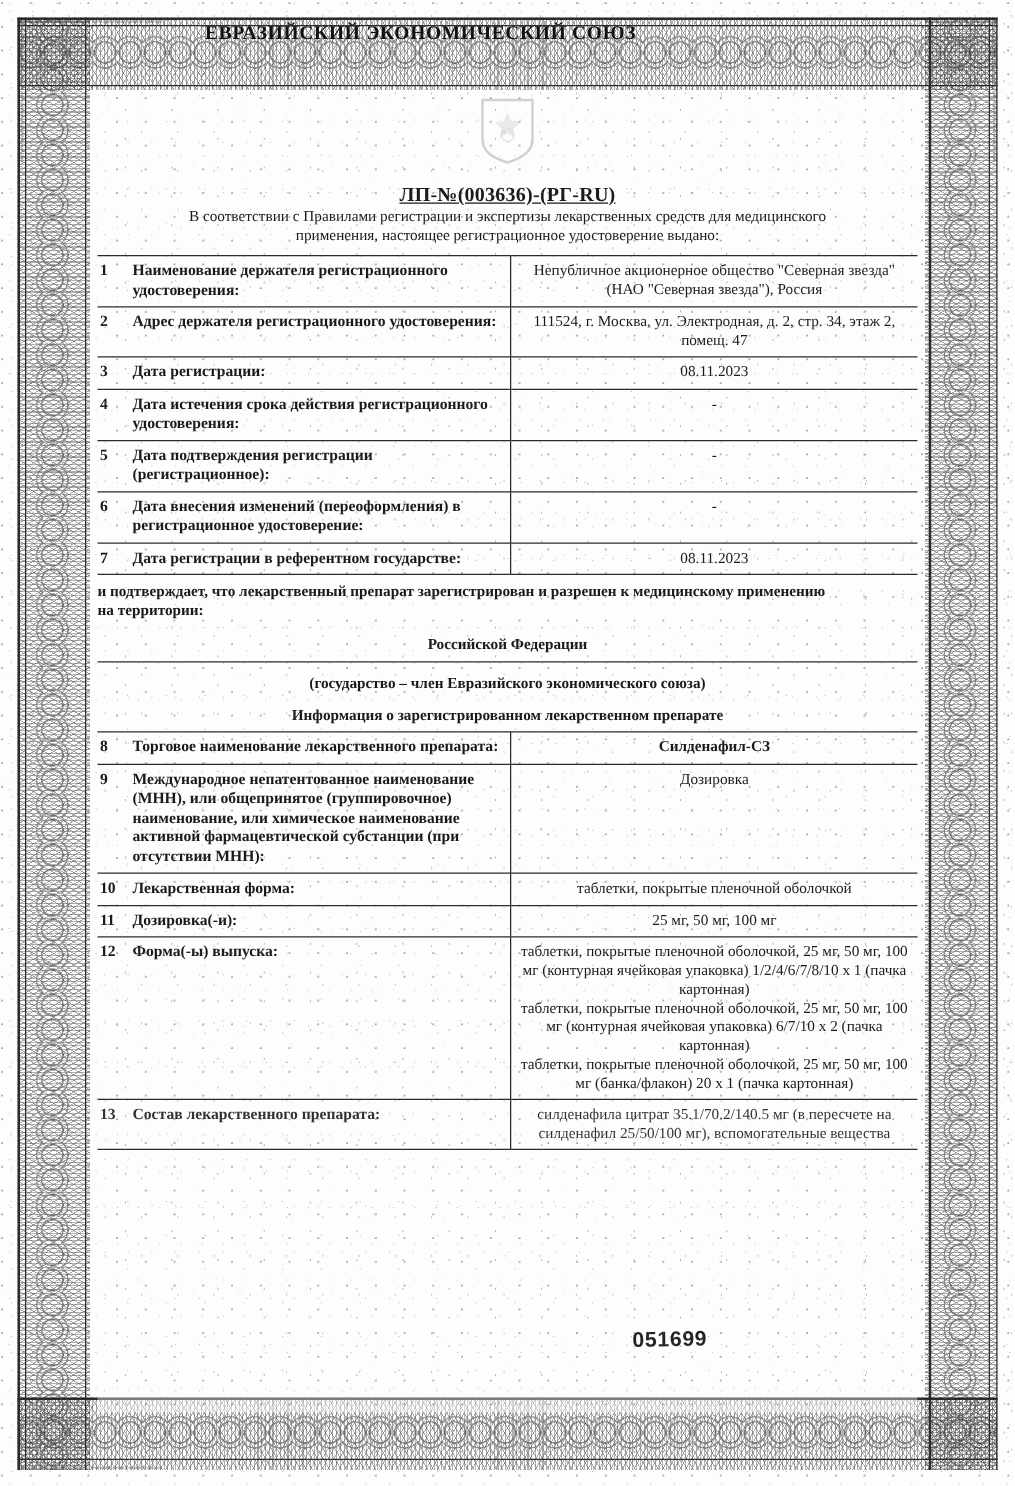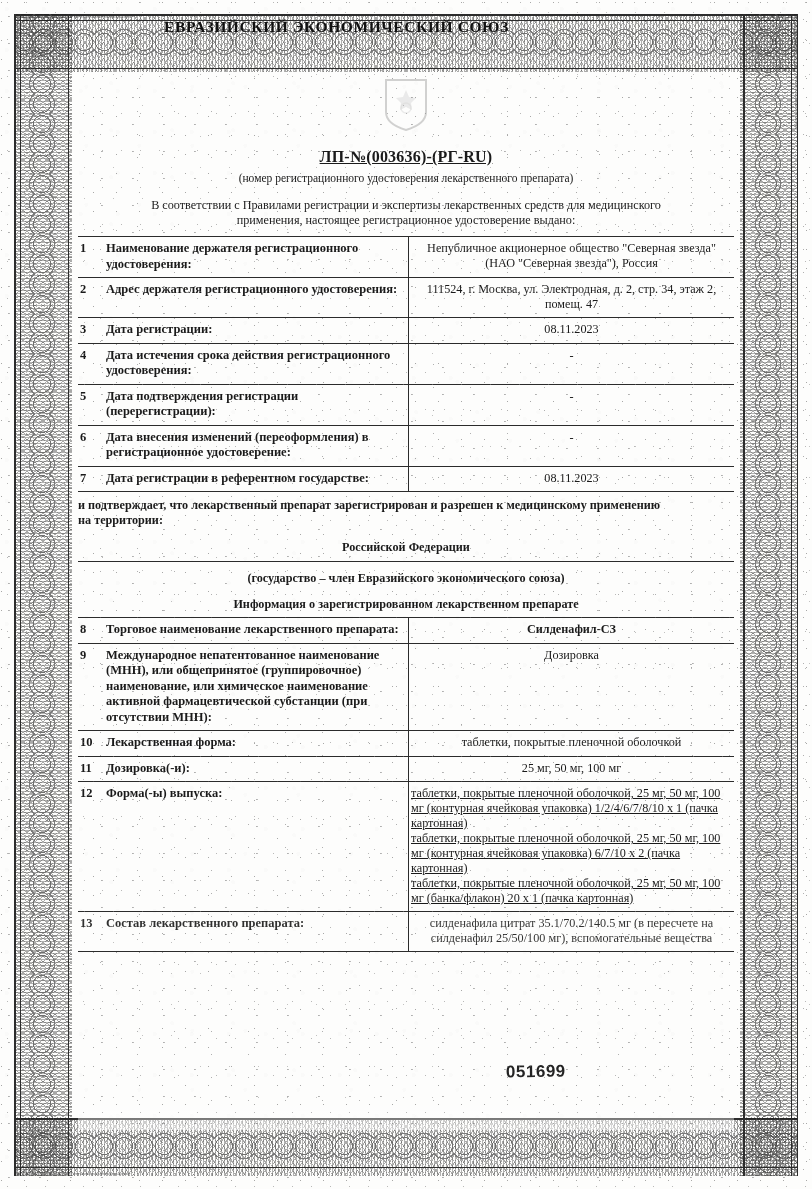--- a/index.html
+++ b/index.html
@@ -103,21 +103,21 @@
   }
   table.maintable td{
     vertical-align:top;padding:4px 2px 5px 2px;
     border-bottom:1px solid #2b2b2b;
   }
   td.num{width:22px;text-align:left;font-weight:bold;font-size:12.5px;
          padding-left:4px;border-right:none;}
   td.lbl{width:300px;font-weight:bold;font-size:12.5px;line-height:15.5px;
          border-right:1px solid #2b2b2b;padding-right:8px;}
   td.val{font-size:12.2px;line-height:15px;text-align:center;padding-left:10px;}
-  td.val.left{text-align:left;text-decoration:underline;}
+  td.val.left{text-align:center;}
   td.val.bold{font-weight:bold;}
   tr.topline td{border-top:1px solid #2b2b2b;}
 
   .midblock{font-size:12.2px;line-height:15px;margin:6px 0 0 0;font-weight:bold;}
   .midblock .flow{text-align:left;}
   .midblock .ctr{text-align:center;margin-top:12px;}
   .midblock .cap{text-align:center;margin-top:9px;}
   .midblock .info{text-align:center;margin-top:11px;margin-bottom:5px;}
   .hr-full{border:0;border-top:1px solid #2b2b2b;margin:6px 0 0 0;}
 
@@ -181,21 +181,20 @@
       <svg viewBox="0 0 46 54" width="46" height="54">
         <path d="M3 2 H43 V34 Q43 46 23 52 Q3 46 3 34 Z" fill="none" stroke="#3a3a3a" stroke-width="2"></path>
         <path d="M23 12 l3 7 7 1 -5 5 1 7 -6 -3 -6 3 1 -7 -5 -5 7 -1 Z" fill="#555" opacity=".5"></path>
         <circle cx="23" cy="30" r="5" fill="none" stroke="#555" stroke-width="1.4" opacity=".5"></circle>
       </svg>
     </div>
 
 
 
     <div class="reg-number">ЛП-№(003636)-(РГ-RU)</div>
-    <div class="reg-caption">(номер регистрационного удостоверения лекарственного препарата)</div>
 
     <div class="intro">
       <div>В соответствии с Правилами регистрации и экспертизы лекарственных средств для медицинского</div>
       <div>применения, настоящее регистрационное удостоверение выдано:</div>
     </div>
 
     <table class="maintable">
       <tbody id="tbody-top">
           <tr class="topline">
             <td class="num">1</td>
@@ -212,21 +211,21 @@
             <td class="lbl">Дата регистрации:</td>
             <td class="val">08.11.2023</td>
           </tr>
           <tr>
             <td class="num">4</td>
             <td class="lbl">Дата истечения срока действия регистрационного удостоверения:</td>
             <td class="val">-</td>
           </tr>
           <tr>
             <td class="num">5</td>
-            <td class="lbl">Дата подтверждения регистрации (перерегистрации):</td>
+            <td class="lbl">Дата подтверждения регистрации (регистрационное):</td>
             <td class="val">-</td>
           </tr>
           <tr>
             <td class="num">6</td>
             <td class="lbl">Дата внесения изменений (переоформления) в регистрационное удостоверение:</td>
             <td class="val">-</td>
           </tr>
           <tr>
             <td class="num">7</td>
             <td class="lbl">Дата регистрации в референтном государстве:</td>

